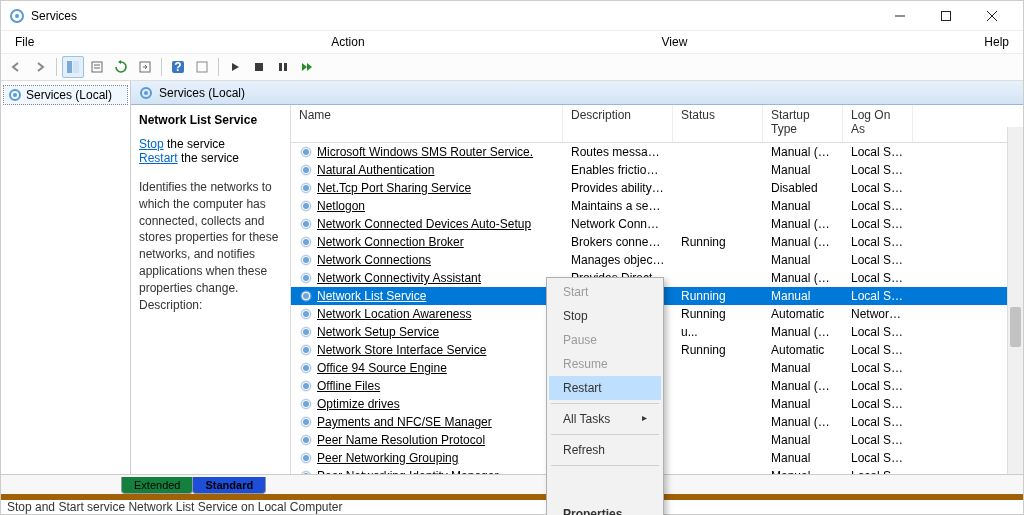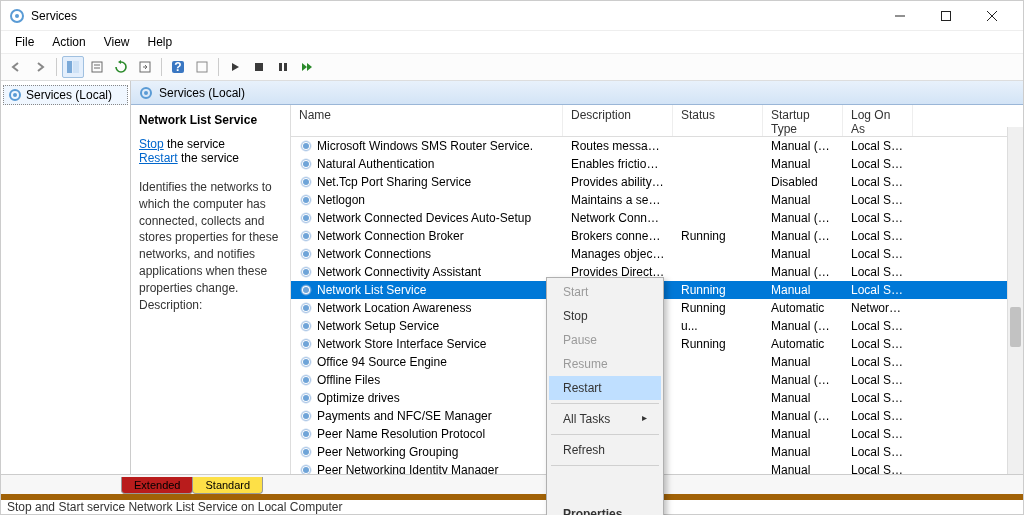--- a/index.html
+++ b/index.html
@@ -2,53 +2,53 @@
 <html><head>
 <meta charset="utf-8">
 <style>
 * { box-sizing: border-box; margin: 0; padding: 0; font-family: "Segoe UI", Tahoma, sans-serif; font-size: 12px; }
 body { background: #fff; width: 1024px; height: 515px; overflow: hidden; display: flex; flex-direction: column; border: 1px solid #ccc; }
 .titlebar { height: 30px; display: flex; align-items: center; padding: 0 8px; border-bottom: 1px solid #eee; }
 .titlebar .icon { margin-right: 6px; }
 .titlebar .title { flex: 1; font-size: 12px; }
 .winbtns { display: flex; gap: 0; }
 .winbtn { width: 46px; height: 30px; display: flex; align-items: center; justify-content: center; }
-.menubar { height: 22px; display: flex; align-items: center; padding: 0 6px; gap: 2px; }
+.menubar { height: 22px; display: flex; align-items: center; padding: 0 6px; gap: 2px; justify-content: space-between; }
 .menu-item { padding: 2px 8px; }
 .toolbar { height: 28px; display: flex; align-items: center; padding: 0 4px; gap: 2px; border-top: 1px solid #eee; border-bottom: 1px solid #ddd; background: #fcfcfc; }
 .toolbtn { width: 22px; height: 22px; display: flex; align-items: center; justify-content: center; border: 1px solid transparent; border-radius: 2px; }
 .toolbtn.active { border-color: #a0c0e0; background: #e4effc; }
 .toolsep { width: 1px; height: 18px; background: #ccc; margin: 0 3px; }
 .content { flex: 1; display: flex; overflow: hidden; }
 .nav { width: 130px; border-right: 1px solid #ccc; padding: 4px 2px; background: #fff; }
 .nav-item { padding: 2px 4px; display: flex; align-items: center; gap: 4px; border: 1px dotted #888; background: #f0f7ff; }
 .main { flex: 1; display: flex; flex-direction: column; overflow: hidden; }
 .main-header { height: 24px; background: linear-gradient(#e8f1fb, #d3e4f6); border-bottom: 1px solid #9ab6d7; display: flex; align-items: center; padding: 0 8px; gap: 6px; }
 .main-body { flex: 1; display: flex; overflow: hidden; }
 .detail-pane { width: 160px; padding: 8px 6px 4px 8px; border-right: 1px solid #ddd; font-size: 11px; }
 .detail-pane .svc-name { font-weight: bold; margin-bottom: 10px; }
 .detail-pane a { color: #0066cc; text-decoration: underline; }
 .detail-pane .desc { margin-top: 14px; color: #333; line-height: 1.4; }
 .list-wrap { flex: 1; overflow: hidden; position: relative; }
-.list-header { display: flex; height: 32px; border-bottom: 1px solid #ddd; background: #fff; }
+.list-header { display: flex; height: 38px; border-bottom: 1px solid #ddd; background: #fff; }
 .list-header .col { padding: 3px 8px; border-right: 1px solid #eee; color: #333; }
 .col-name { width: 272px; }
 .col-desc { width: 110px; }
 .col-status { width: 90px; }
 .col-startup { width: 80px; }
 .col-logon { width: 70px; }
 .list-rows { overflow-y: auto; height: calc(100% - 22px); }
 .row { display: flex; height: 18px; align-items: center; }
 .row .cell { padding: 1px 8px; white-space: nowrap; overflow: hidden; text-overflow: ellipsis; }
-.row .cell-name { width: 272px; display: flex; align-items: center; gap: 4px; }
+.row .cell-name { width: 272px; display: flex; align-items: center; gap: 4px; text-decoration: underline; }
 .row.selected { background: #0078d7; color: #fff; }
 .row.selected .cell { color: #fff; }
 .tabs { height: 20px; border-top: 1px solid #ccc; display: flex; align-items: flex-end; padding-left: 120px; background: #f7f7f7; }
-.tab { padding: 2px 12px; border: 1px solid #999; border-top: none; border-radius: 0 0 4px 4px; background: #b91c1c; margin-right: -1px; font-size: 11px; }
-.tab.active { background: #fde047; font-weight: normal; }
+.tab { padding: 2px 12px; border: 1px solid #999; border-top: none; border-radius: 0 0 4px 4px; background: #15803d; margin-right: -1px; font-size: 11px; }
+.tab.active { background: #1d4ed8; font-weight: bold; }
 .statusbar { height: 20px; border-top: 6px solid #a16207; padding: 2px 6px; font-size: 11px; display: flex; align-items: center; color: #333; }
 .gear-icon { width: 14px; height: 14px; background: radial-gradient(circle, #6794c9 40%, #9dbde2 42%, transparent 60%); border-radius: 50%; position: relative; flex-shrink: 0; }
 .gear-icon::before { content: ""; position: absolute; inset: 3px; border-radius: 50%; background: #fff; }
 .gear-icon::after { content: ""; position: absolute; inset: 4px; border-radius: 50%; background: #6fa4d8; }
 .context-menu { position: absolute; left: 546px; top: 277px; width: 118px; background: #f2f2f2; border: 1px solid #b0b0b0; box-shadow: 3px 3px 6px rgba(0,0,0,0.25); z-index: 100; padding: 2px; }
 .ctx-item { padding: 5px 14px; color: #333; }
 .ctx-item.disabled { color: #9a9a9a; }
 .ctx-item.hover { background: #bfdfff; }
 .ctx-item.bold { font-weight: bold; margin-top: 36px; }
 .ctx-sep { height: 1px; background: #d0d0d0; margin: 3px 2px; }

